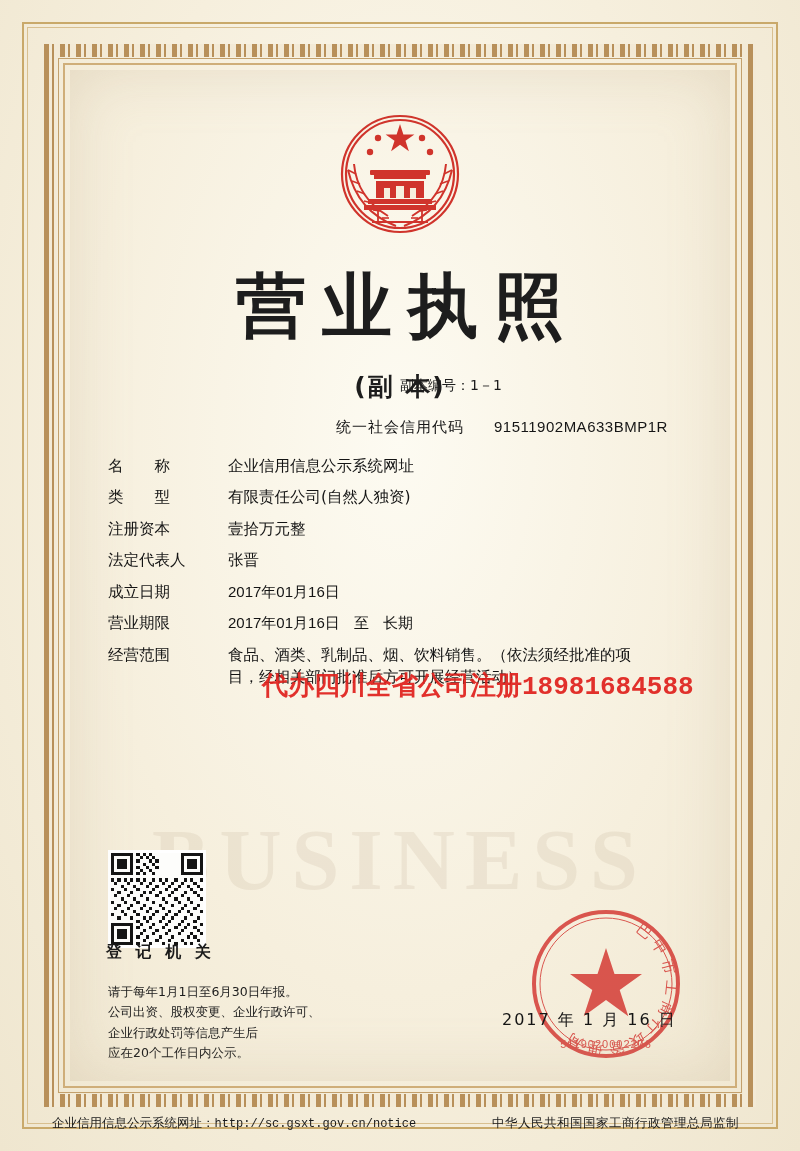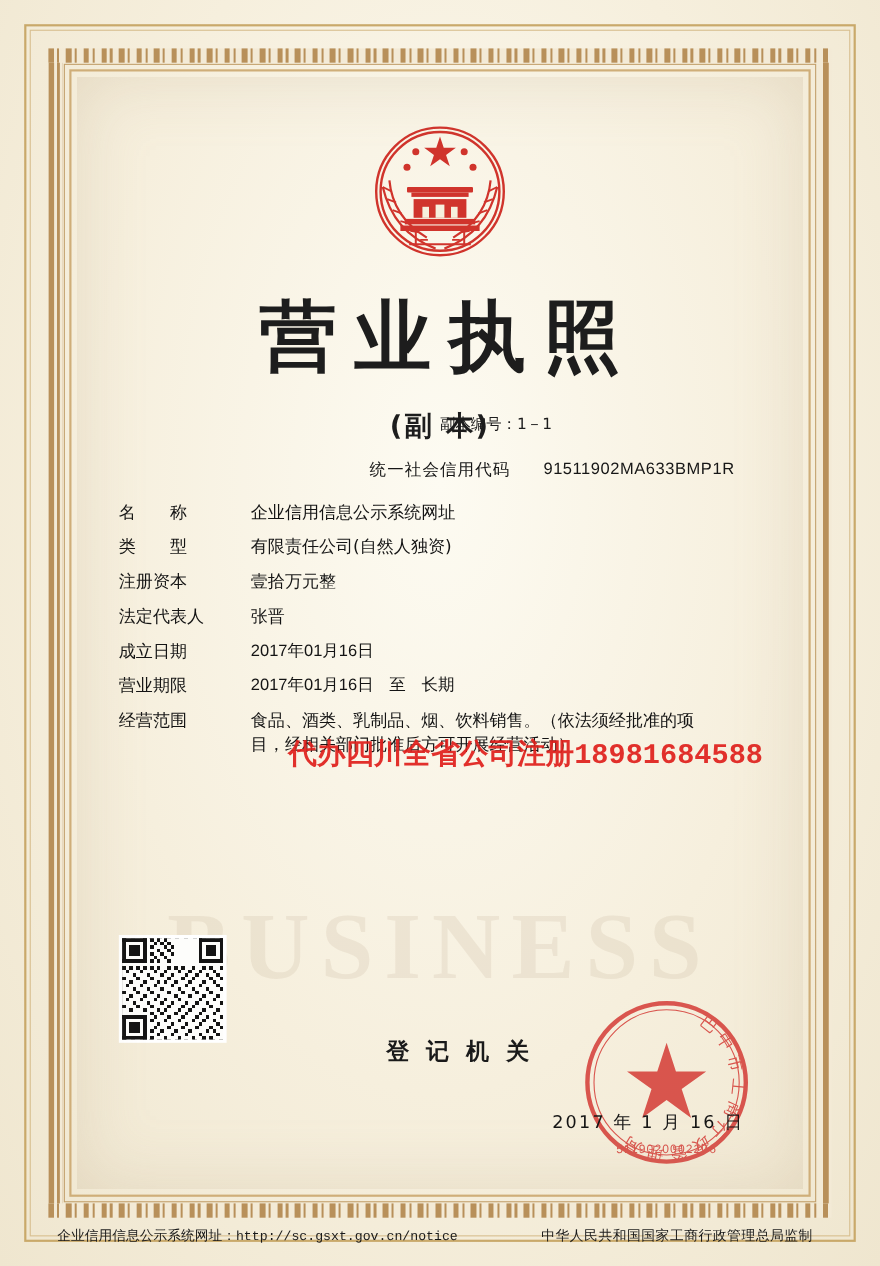--- a/index.html
+++ b/index.html
@@ -212,23 +212,22 @@
     background-image:
       repeating-linear-gradient(90deg, #1a1a1a 0 4px, transparent 4px 8px),
       repeating-linear-gradient(0deg, rgba(253,253,251,0.55) 0 4px, transparent 4px 8px);
   }
 
   
   .authority {
     position: absolute;
     top: 872px;
     left: 0; right: 0;
-    text-align: center;
-    font-family: "DejaVu Sans", sans-serif;
-    font-size: 21px;
+    font-family: "DejaVu Sans", sans-serif;
+    font-size: 16px;
     font-weight: bold;
     letter-spacing: 4px;
     color: #1a1a1a;
     padding-left: 36px;
   }
 
   
   .seal {
     position: absolute;
     left: 452px;
@@ -623,20 +622,26 @@
           <text font-family="'DejaVu Sans', sans-serif" font-size="15" fill="#d3342f" letter-spacing="5">
             <textPath href="#sealarc" startOffset="8%">巴中市工商行政管理局</textPath>
           </text>
           <text x="84" y="148" text-anchor="middle" font-family="'Liberation Sans', sans-serif" font-size="11" fill="#d3342f" letter-spacing="1">5119020002276</text>
         </g>
       </svg>
     </div>
 
     <div class="issue-date">2017 年  1 月  16 日</div>
 
+    <div class="notes">
+      <div>请于每年1月1日至6月30日年报。</div>
+      <div>公司出资、股权变更、企业行政许可、</div>
+      <div>企业行政处罚等信息产生后</div>
+      <div>应在20个工作日内公示。</div>
+    </div>
 
     <div class="edge-shadow"></div>
   </div>
 
   <div class="bottombar">
     <span class="bb-left">
       <span>企业信用信息公示系统网址：</span><span class="url">http://sc.gsxt.gov.cn/notice</span>
     </span>
     <span class="bb-right">中华人民共和国国家工商行政管理总局监制</span>
   </div>

